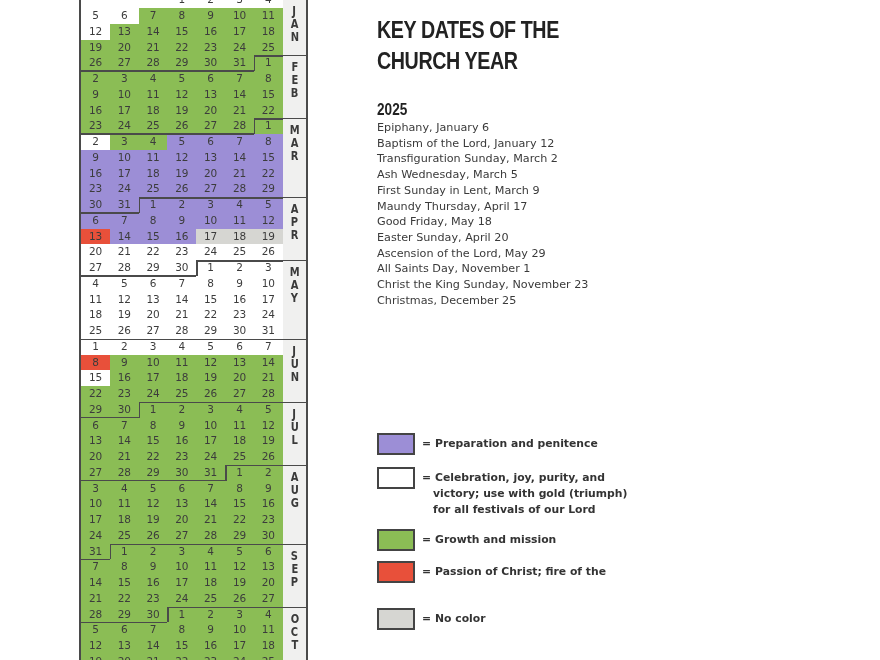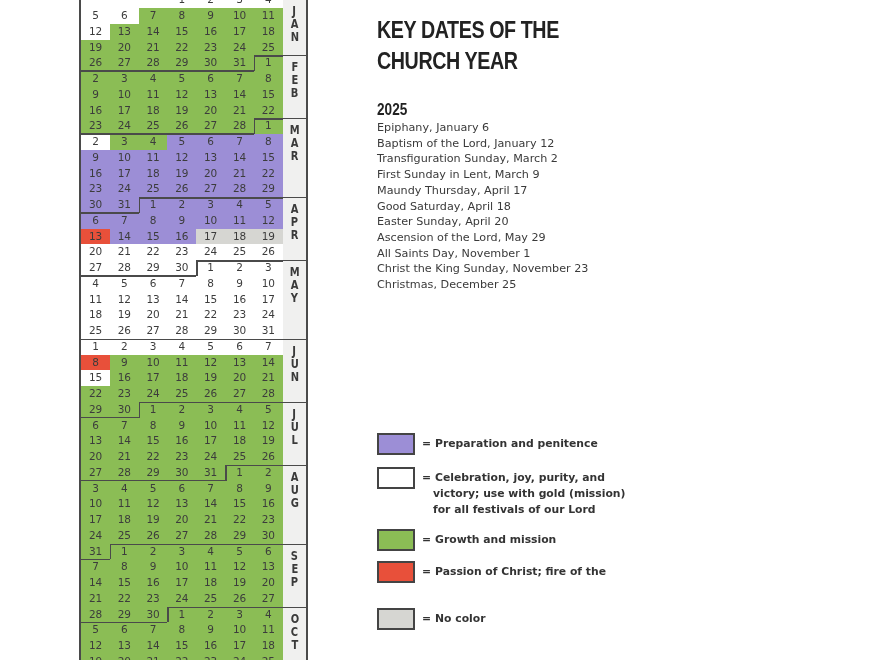--- a/index.html
+++ b/index.html
@@ -415,38 +415,39 @@
     </div>
 </div>
 
 <div id="right">
   <div class="title">KEY DATES OF THE CHURCH YEAR</div>
   <div class="year">2025</div>
   <div class="dates">
     <div class="date-item">Epiphany, January 6</div>
     <div class="date-item">Baptism of the Lord, January 12</div>
     <div class="date-item">Transfiguration Sunday, March 2</div>
+    <div class="date-item">Ash Wednesday, March 5</div>
     <div class="date-item">First Sunday in Lent, March 9</div>
     <div class="date-item">Maundy Thursday, April 17</div>
-    <div class="date-item">Good Saturday, April 18</div>
+    <div class="date-item">Good Friday, May 18</div>
     <div class="date-item">Easter Sunday, April 20</div>
     <div class="date-item">Ascension of the Lord, May 29</div>
     <div class="date-item">All Saints Day, November 1</div>
     <div class="date-item">Christ the King Sunday, November 23</div>
     <div class="date-item">Christmas, December 25</div>
   </div>
 
   <div class="legend">
     <div class="legend-item" style="top:433px">
       <div class="swatch c-purple"></div>
       <div class="legend-text"><span class="eq">=</span><span>Preparation and penitence</span></div>
     </div>
     <div class="legend-item" style="top:467px">
       <div class="swatch c-white"></div>
-      <div class="legend-text"><span class="eq">=</span><span>Celebration, joy, purity, and</span><span class="cont">victory; use with gold (mission)</span><span class="cont">for all festivals of our Lord</span></div>
+      <div class="legend-text"><span class="eq">=</span><span>Celebration, joy, purity, and</span><span class="cont">victory; use with gold (triumph)</span><span class="cont">for all festivals of our Lord</span></div>
     </div>
     <div class="legend-item" style="top:529px">
       <div class="swatch c-green"></div>
       <div class="legend-text"><span class="eq">=</span><span>Growth and mission</span></div>
     </div>
     <div class="legend-item" style="top:561px">
       <div class="swatch c-red"></div>
       <div class="legend-text"><span class="eq">=</span><span>Passion of Christ; fire of the</span></div>
     </div>
     <div class="legend-item" style="top:608px">

